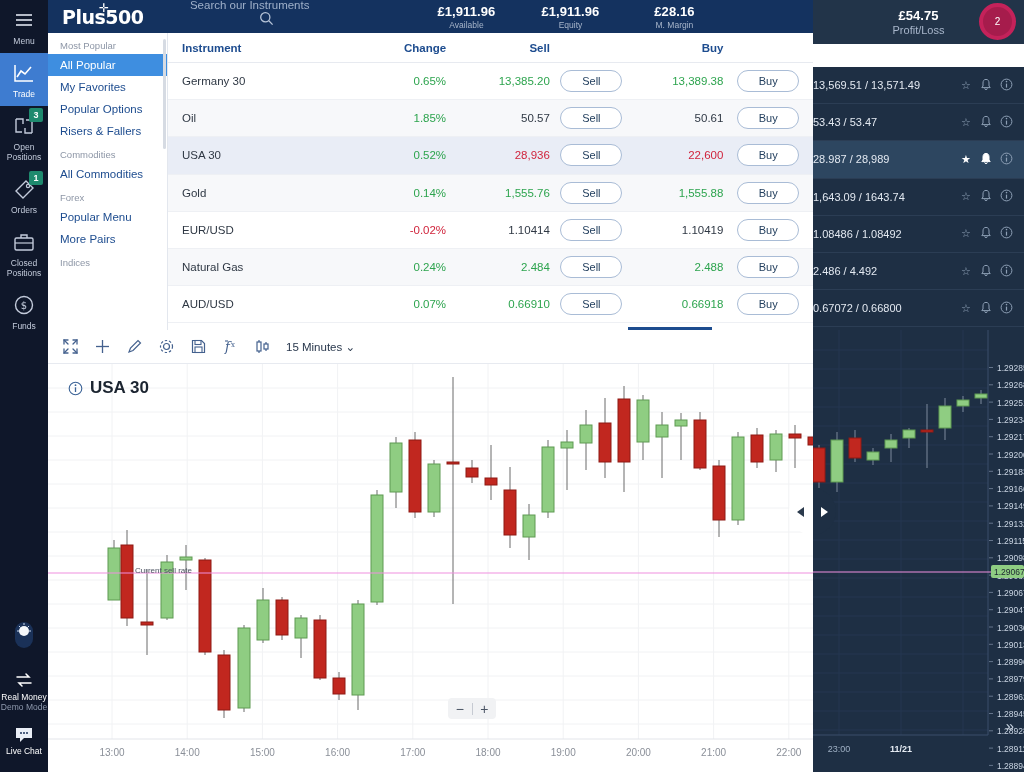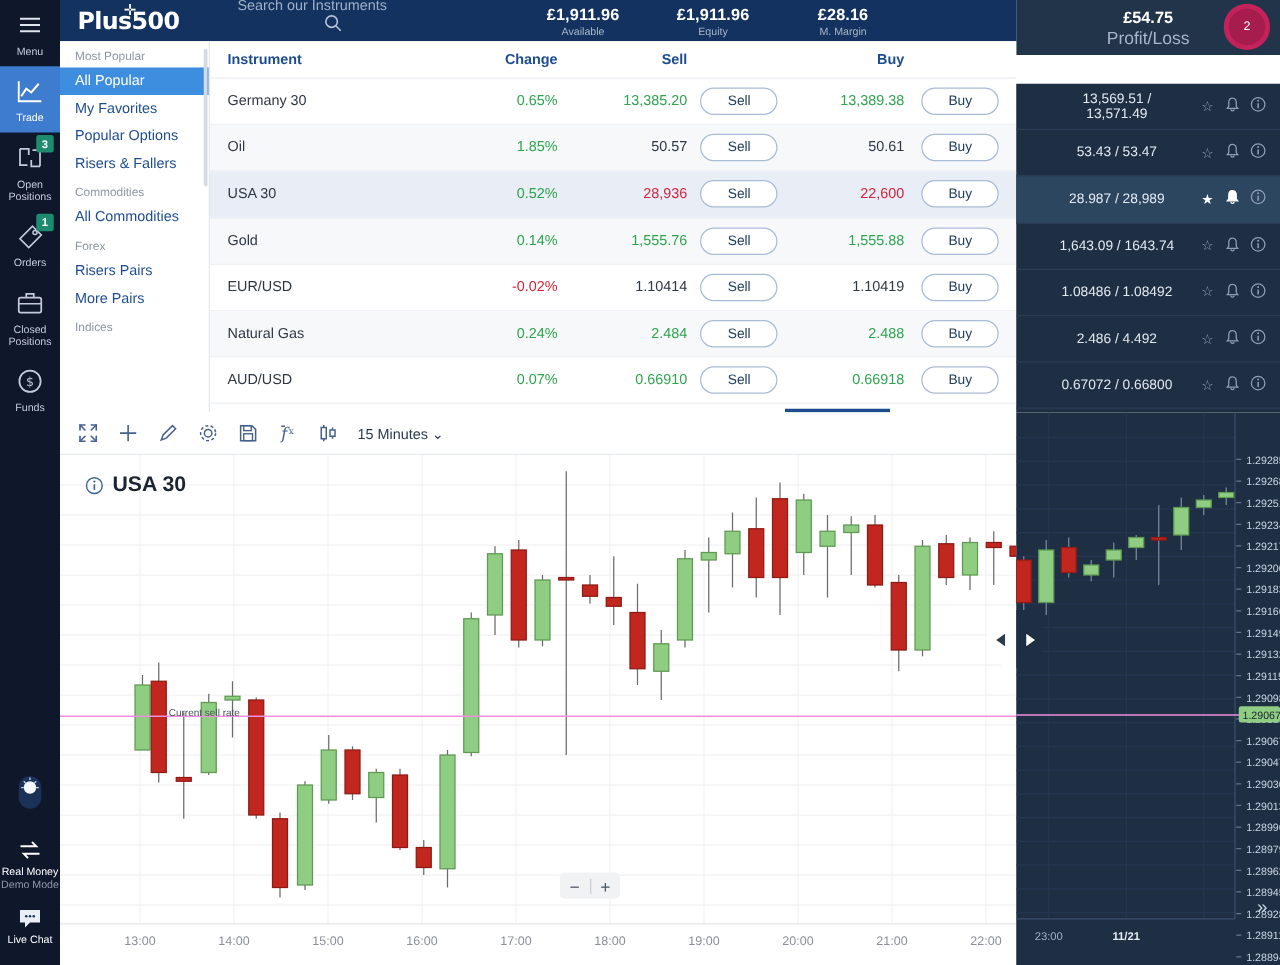--- a/index.html
+++ b/index.html
@@ -53,21 +53,21 @@
   .bal { width:104px; text-align:center; color:#fff; }
   .bal .v { font-size:13px; font-weight:bold; letter-spacing:.1px;}
   .bal .l { font-size:8.5px; color:#a8b6cb; margin-top:1px; }
 
   
   .pltop {
     position:absolute; left:813px; top:0; width:211px; height:44px;
     background:#223449; display:flex; align-items:center; justify-content:center;
   }
   .pltop .v { font-size:13px; font-weight:bold; color:#fff; text-align:center; }
-  .pltop .l { font-size:14px; color:#a8b6cb; text-align:center; margin-top:1px;}
+  .pltop .l { font-size:11px; color:#a8b6cb; text-align:center; margin-top:1px;}
   .plcircle {
     position:absolute; right:8px; top:3px; width:37px; height:37px; border-radius:50%;
     background:#a61c4c; border:4px solid #c4225a; color:#fff; font-size:10px;
     display:flex; align-items:center; justify-content:center;
   }
   .hlhead {
     position:absolute; left:813px; top:44px; width:211px; height:23px;
     background:#2b3d54; color:#fff; font-size:11px; font-weight:bold;
     display:flex; align-items:center; padding-left:14px;
   }
@@ -107,21 +107,21 @@
   .tabbar { position:absolute; left:0; bottom:0; width:645px; height:3px; }
   .tabbar i { position:absolute; left:460px; width:84px; height:3px; background:#1d4c8f; display:block;}
 
   
   .hlwrap { position:absolute; left:813px; top:67px; width:211px; height:263px; background:#1e2f44; overflow:hidden;}
   .hlrow {
     display:flex; align-items:center; height:37.2px; border-bottom:1px solid #2b3d54;
     color:#e3e9f1; font-size:11px; padding-right:8px;
   }
   .hlrow.sel { background:#2d4660; }
-  .hlrow .hv { flex:1; text-align:center; padding-right:10px;margin-left:28px; }
+  .hlrow .hv { flex:1; text-align:left; padding-right:10px; }
   .hlicon { width:20px; text-align:center; color:#8ea0b6; cursor:pointer; }
   .hlicon.on { color:#fff; }
 
   
   .charttool {
     position:absolute; left:48px; top:330px; width:765px; height:34px;
     background:#fff; border-bottom:1px solid #e7eaf0; display:flex; align-items:center;
   }
   .tbtn { width:32px; height:34px; display:flex; align-items:center; justify-content:center; cursor:pointer;}
   .tb-sep { width:6px; }
@@ -317,21 +317,21 @@
 
   <div class="navlist">
     <div class="navgroup">Most Popular</div>
     <div class="navitem sel">All Popular</div>
     <div class="navitem">My Favorites</div>
     <div class="navitem">Popular Options</div>
     <div class="navitem">Risers &amp; Fallers</div>
     <div class="navgroup">Commodities</div>
     <div class="navitem">All Commodities</div>
     <div class="navgroup">Forex</div>
-    <div class="navitem">Risers Pairs</div>
+    <div class="navitem">Popular Menu</div>
     <div class="navitem">More Pairs</div>
     <div class="navgroup">Indices</div>
     <div class="navscroll"></div>
   </div>
 
   <div class="table">
     <div class="th">
       <div class="c-name">Instrument</div>
       <div class="c-chg">Change</div>
       <div class="c-sell">Sell</div>

